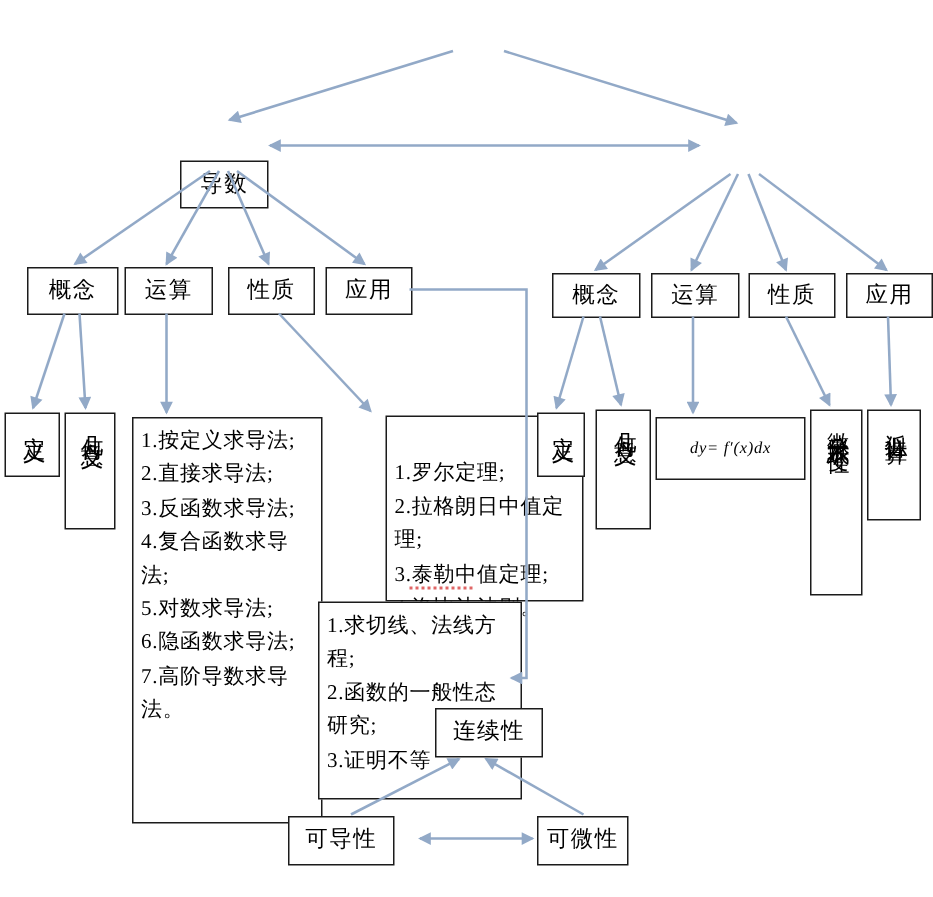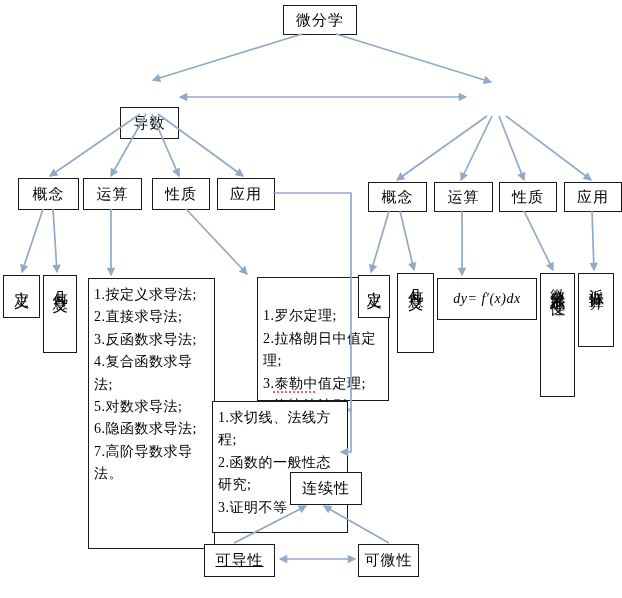--- a/index.html
+++ b/index.html
@@ -17,21 +17,21 @@
   }
   .vnode{
     writing-mode:vertical-lr;text-orientation:upright;
     justify-content:flex-start;padding-top:3px;letter-spacing:2px;
   }
   .listbox{
     position:absolute;border:1.4px solid #1b1b1b;background:#fff;z-index:2;
     font-size:14px;line-height:1.6;padding:5px 3px 4px 5px;
     white-space:pre-line;word-break:break-all;letter-spacing:0.5px;
   }
-  .math{font-style:italic;letter-spacing:0.5px;font-size:14px;}
+  .math{font-style:italic;letter-spacing:0.5px;font-size:11px;}
   .z-top{z-index:4;text-align:center;}
   .squiggle{
     position:absolute;left:15px;bottom:7px;width:42px;height:0;
     border-bottom:2px dotted var(--squiggle-color,#e06666);z-index:3;
   }
 </style>
 </head>
 <body>
 
 <div class="canvas">
@@ -69,21 +69,20 @@
     <line x1="400" y1="211" x2="414" y2="270" marker-end="url(#ah)"></line>
     <line x1="462" y1="211" x2="462" y2="275" marker-end="url(#ah)"></line>
     <line x1="524" y1="211" x2="553" y2="270" marker-end="url(#ah)"></line>
     <line x1="592" y1="211" x2="594" y2="270" marker-end="url(#ah)"></line>
 
     <line x1="234" y1="543" x2="306" y2="506" marker-end="url(#ah)"></line>
     <line x1="389" y1="543" x2="324" y2="506" marker-end="url(#ah)"></line>
     <line x1="280" y1="559" x2="355" y2="559" marker-start="url(#ah)" marker-end="url(#ah)"></line>
   </svg>
 
-  <div class="node" style="left:283px;top:5px;width:72px;height:28px;">微分学</div>
 
   <div class="node" style="left:120px;top:83px;width:57px;height:30px;margin-top:24px;">导数</div>
 
   <div class="node" style="left:18px;top:178px;width:59px;height:30px;">概念</div>
   <div class="node" style="left:83px;top:178px;width:57px;height:30px;">运算</div>
   <div class="node" style="left:152px;top:178px;width:56px;height:30px;">性质</div>
   <div class="node" style="left:217px;top:178px;width:56px;height:30px;">应用</div>
 
   <div class="node" style="left:368px;top:182px;width:57px;height:28px;">概念</div>
   <div class="node" style="left:434px;top:182px;width:57px;height:28px;">运算</div>
@@ -115,16 +114,16 @@
 
   <div class="node vnode" style="left:358px;top:275px;width:30px;height:38px;">定义</div>
   <div class="node vnode" style="left:397px;top:273px;width:35px;height:75px;">几何意义</div>
 
   <div class="node math" style="left:437px;top:278px;width:98px;height:40px;">dy= f′(x)dx</div>
 
   <div class="node vnode" style="left:540px;top:273px;width:33px;height:119px;">微分形式不变性</div>
   <div class="node vnode" style="left:578px;top:273px;width:34px;height:69px;">近似计算</div>
 
   <div class="node z-top" style="left:290px;top:472px;width:70px;height:31px;">连续性</div>
-  <div class="node" style="left:204px;top:544px;width:69px;height:31px;text-decoration:underline;">可导性</div>
+  <div class="node" style="left:192px;top:544px;width:69px;height:31px;">可导性</div>
   <div class="node" style="left:358px;top:544px;width:59px;height:31px;">可微性</div>
 
 </div>
 
 </body></html>

